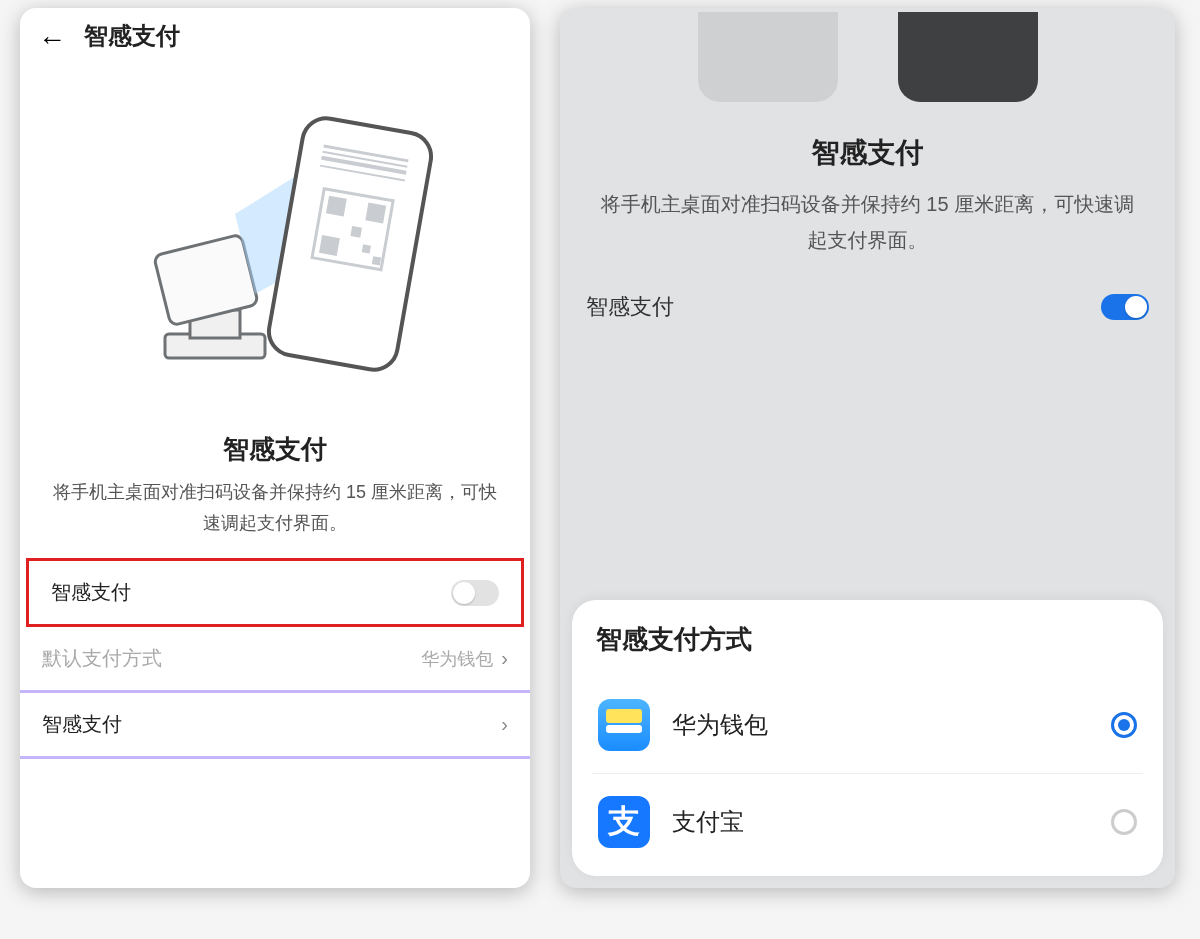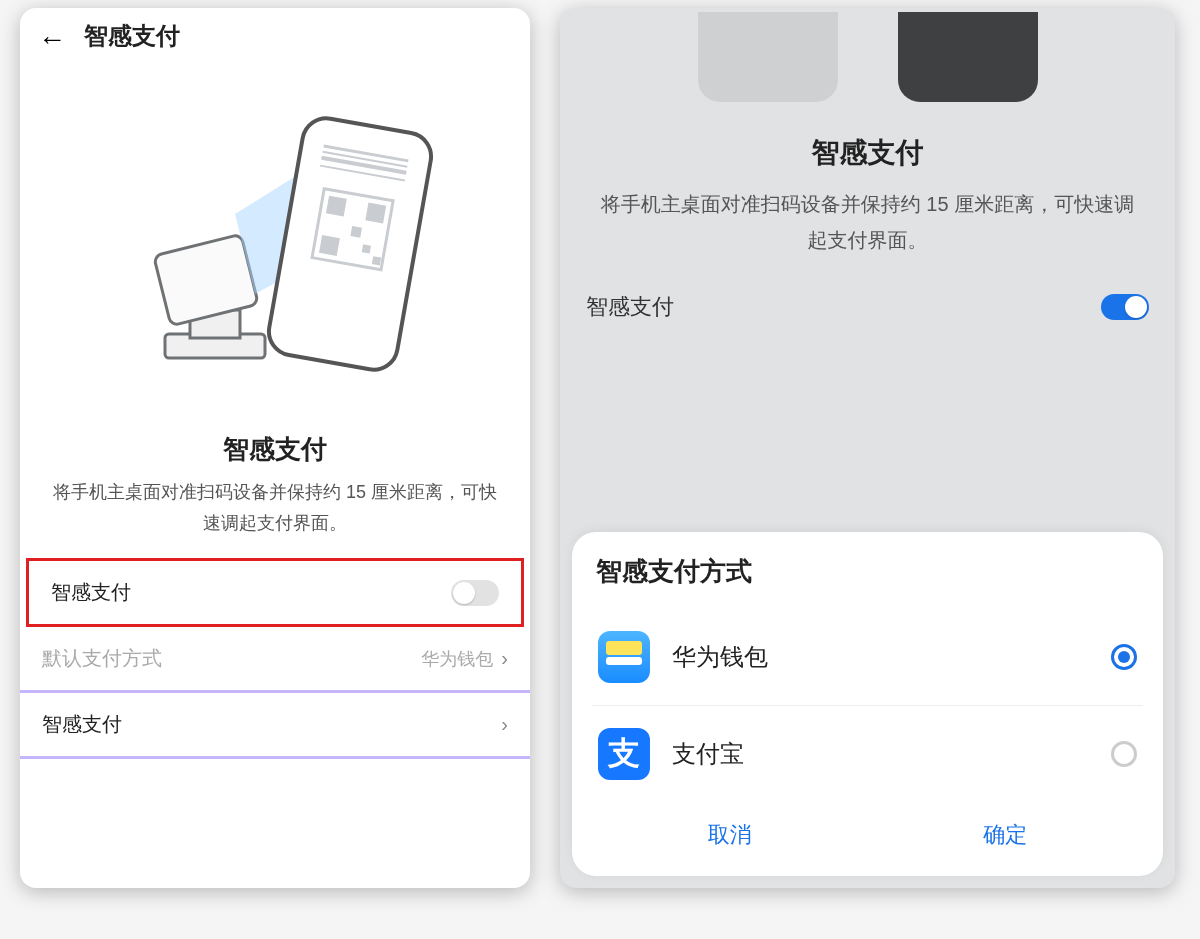--- a/index.html
+++ b/index.html
@@ -224,19 +224,15 @@
       </div>
 
       <div class="option-row">
         <div class="option-left">
           <div class="app-icon icon-alipay">支</div>
           <span class="option-label">支付宝</span>
         </div>
         <div class="radio"></div>
       </div>
 
-      <div class="modal-actions">
-        <div class="modal-btn">取消</div>
-        <div class="modal-btn">确定</div>
-      </div>
     </div>
   </div>
 </div>
 
 </body></html>

